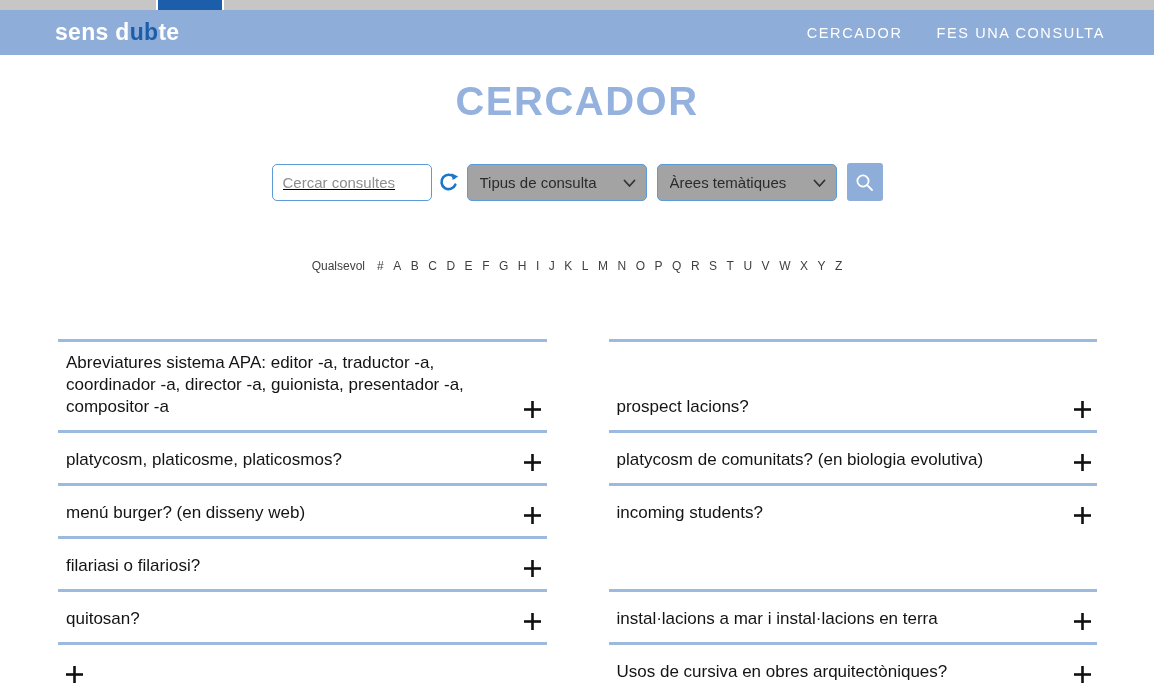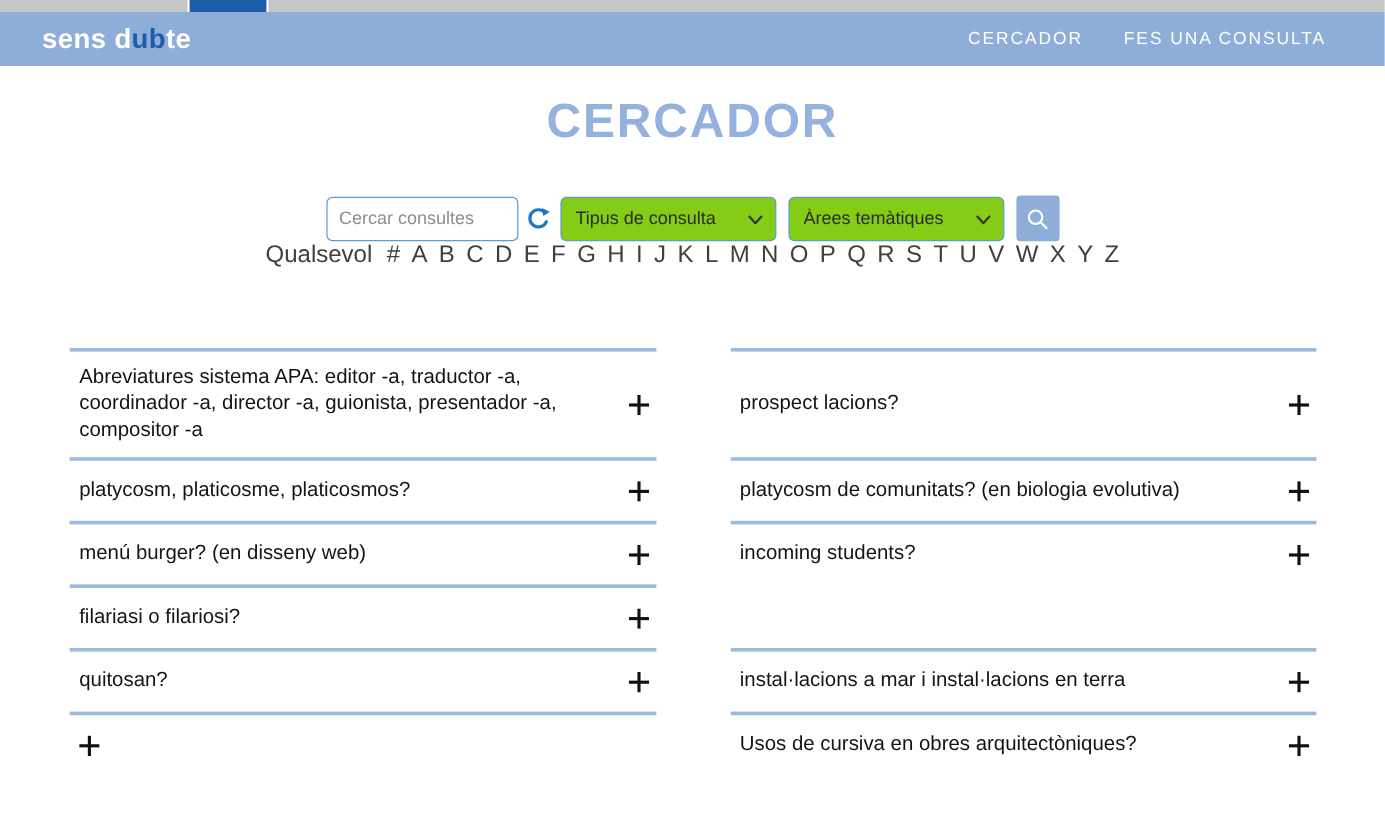--- a/index.html
+++ b/index.html
@@ -11,79 +11,79 @@
   
   .top-strip { position: relative; height: 10px; background: #c6c6c6; }
   .top-strip .tab {
     position: absolute; left: 156px; top: 0; width: 68px; height: 10px;
     background: #1c5ea9; border-left: 2px solid #fff; border-right: 2px solid #fff;
   }
   
   header {
     height: 45px; background: #8fadd9;
     display: flex; align-items: center; justify-content: space-between;
-    padding: 0 49px 0 35px;
+    padding: 0 49px 0 55px;
   }
   .logo { font-size: 23px; font-weight: bold; letter-spacing: 0.3px; color: #ffffff; cursor: pointer; }
   .logo .mid { color: #1c5ea9; }
   nav { display: flex; gap: 34px; }
   nav a {
     color: #ffffff; text-decoration: none; font-size: 14.5px;
     letter-spacing: 1.6px; cursor: pointer;
   }
   
   h1 {
     margin-top: 24px; text-align: center;
     font-size: 40px; font-weight: bold; letter-spacing: 1.5px;
     color: #95b2df;
   }
   
   .search-row {
-    margin-top: 39px; display: flex; justify-content: center; align-items: center;
+    margin-top: 39px; display: flex; justify-content: center; align-items: center; text-decoration: underline;
   }
   .search-input {
     width: 160px; height: 37px; border: 1.5px solid #5b9bd8; border-radius: 5px;
     padding: 0 10px; font-size: 15px; color: #333; outline: none;
     font-family: "Liberation Sans", sans-serif;
   }
   .search-input::placeholder { color: #8e8e8e; }
   .refresh-btn {
     background: none; border: none; cursor: pointer;
     margin: 0 8px 0 6px; display: flex; align-items: center;
   }
   .select-wrap { position: relative; margin-right: 10px; }
   .select-wrap select {
     appearance: none; -webkit-appearance: none;
     width: 180px; height: 37px; border: 1.5px solid #5b9bd8; border-radius: 5px;
-    padding: 0 28px 0 12px; font-size: 15px; color: #2b2b2b; background: #84cc16;
+    padding: 0 28px 0 12px; font-size: 15px; color: #2b2b2b; background: #a3a3a3;
     outline: none; cursor: pointer; font-family: "Liberation Sans", sans-serif;
   }
   .select-wrap .chev {
     position: absolute; right: 11px; top: 15px; pointer-events: none; line-height: 0;
   }
   .search-btn {
     width: 36px; height: 38px; border: none; border-radius: 3px;
     background: #8fadd9; cursor: pointer;
     display: flex; align-items: center; justify-content: center;
   }
   
   .alphabet {
-    display: flex; justify-content: center; align-items: center;
-    font-size: 20px; color: #3f3f3f;
+    margin-top: 58px; display: flex; justify-content: center; align-items: center;
+    font-size: 12px; color: #3f3f3f;
   }
   .alphabet .any { margin-right: 12px; cursor: pointer; }
   .letters { display: flex; gap: 9.5px; }
   .letters a { color: #3f3f3f; text-decoration: none; cursor: pointer; }
   
   .qlist { margin: 66px 57px 0 58px; }
   .qrow { display: grid; grid-template-columns: 1fr 1fr; column-gap: 62px; }
   .qcell {
     border-top: 3px solid #9cbade;
     padding: 10px 6px 12px 8px; min-height: 53px;
-    display: flex; align-items: center; justify-content: space-between;
+    display: flex; align-items: flex-end; justify-content: space-between;
     cursor: pointer;
   }
   .qcell .qtext {
     font-size: 17px; line-height: 1.3; color: #141414; padding-right: 26px;
   }
   .plus-btn {
     background: none; border: none; cursor: pointer; padding: 2px 0 0;
     flex: 0 0 auto; line-height: 0;
   }
 </style>

